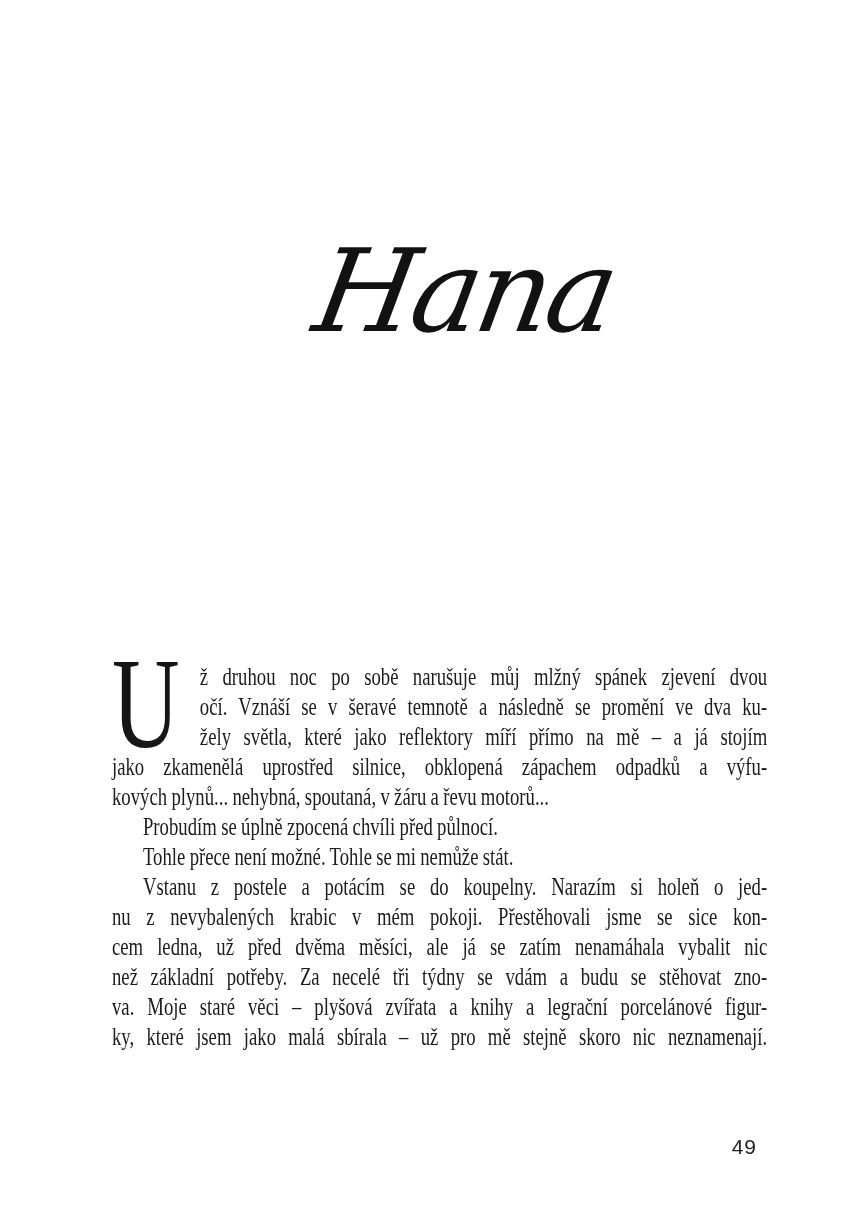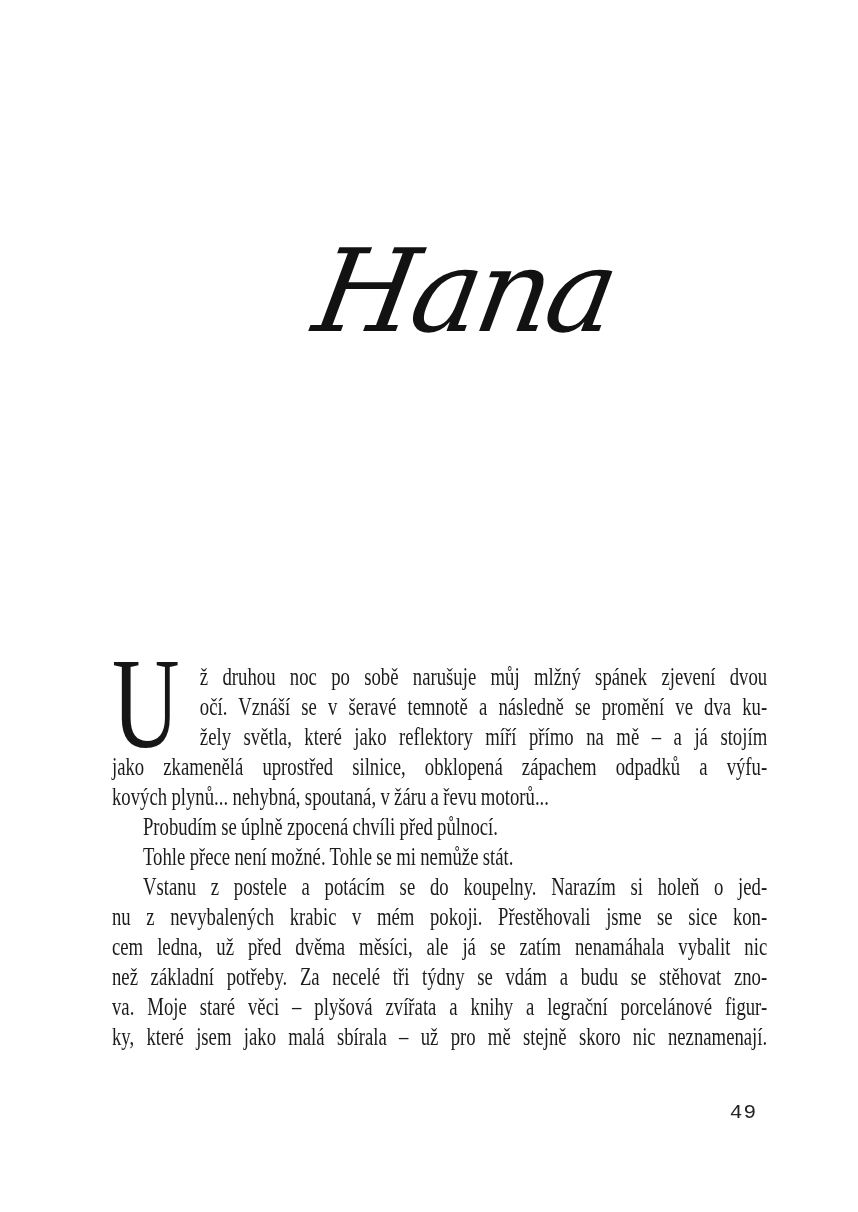--- a/index.html
+++ b/index.html
@@ -52,23 +52,23 @@
     font-size: 130px;
     line-height: 83px;
     color: #161616;
   }
   .line { min-height: 30px; }
   .j { text-align-last: justify; }
   .e { text-align-last: left; }
   .ind { text-indent: 43px; }
   .page-number {
     position: absolute;
-    top: 1101px;
+    top: 1135px;
     right: 101px;
-    font-family: Liberation Mono, monospace;
+    font-family: Liberation Sans, sans-serif;
     font-size: 21px;
     letter-spacing: 1px;
     color: #222222;
   }
 </style>
 </head>
 <body>
 
 <div class="page">
 

